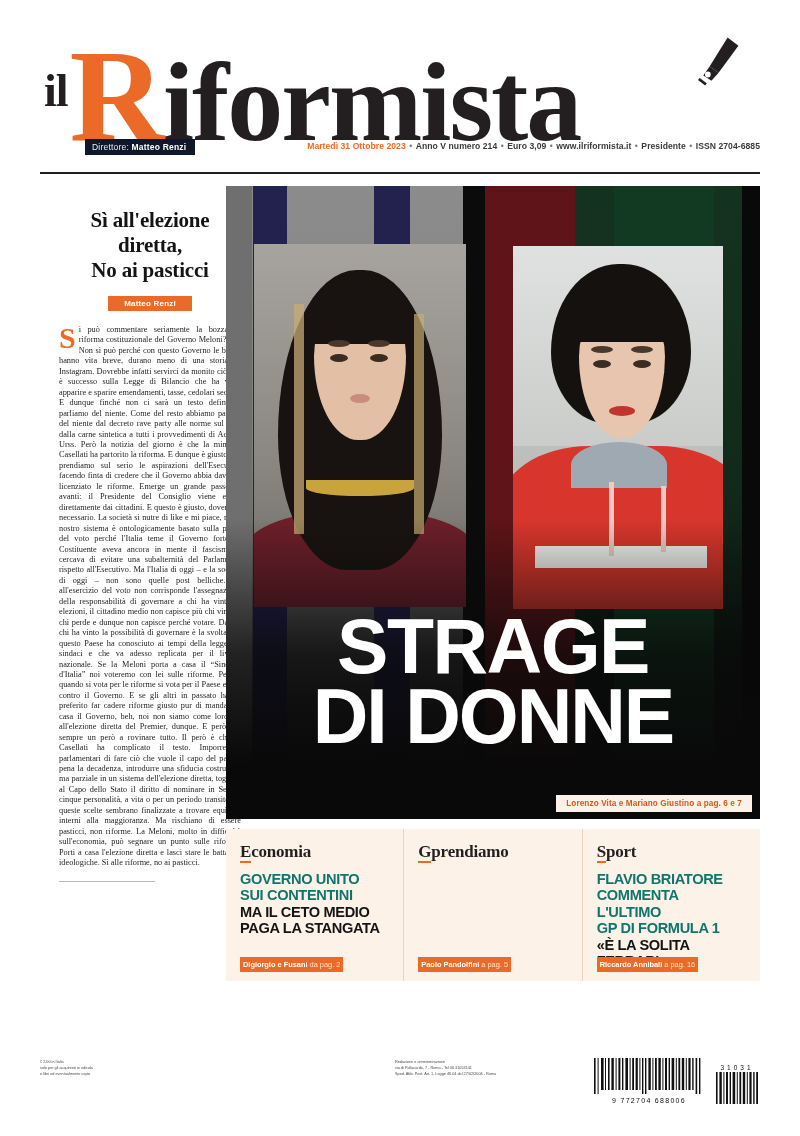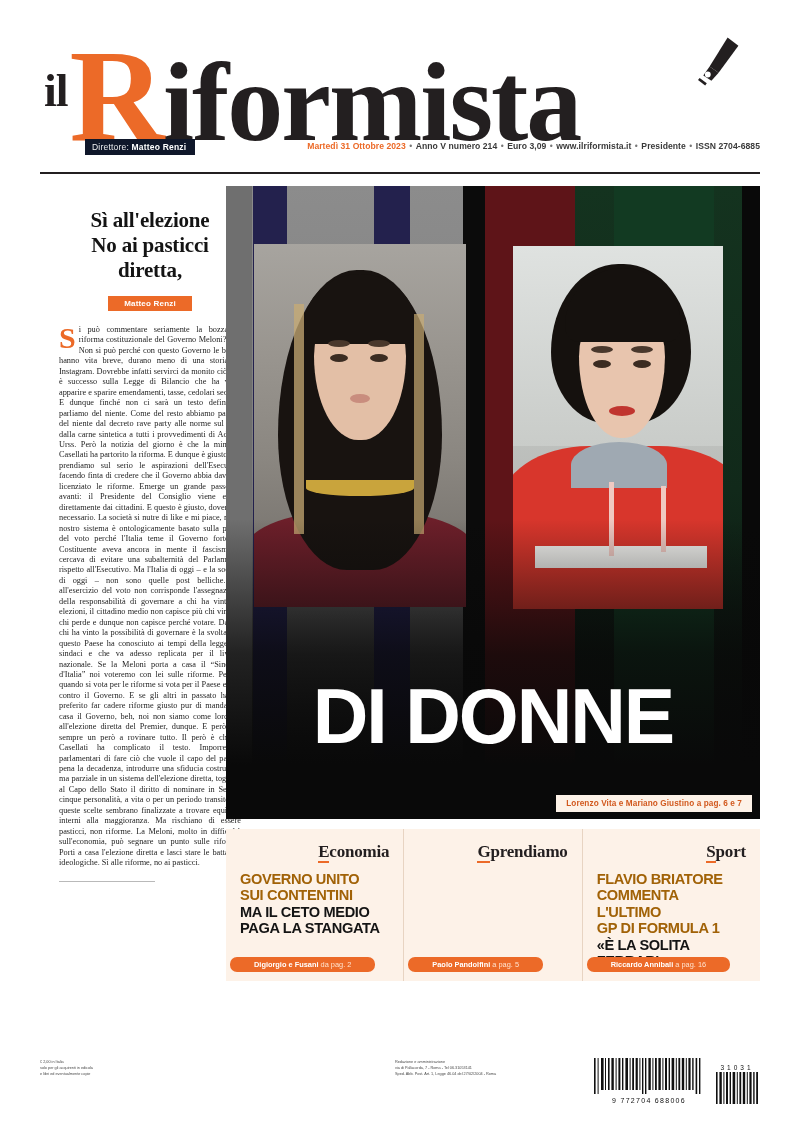--- a/index.html
+++ b/index.html
@@ -275,49 +275,47 @@
   }
   .strip-col + .strip-col { border-left: 1px solid #e8d4c2; }
   .sec-kicker {
     font-family: "Liberation Serif", serif;
     font-size: 17px;
     font-weight: bold;
     color: #231f20;
     letter-spacing: -0.2px;
     margin-bottom: 9px;
     white-space: nowrap;
-    text-align: right;
   }
   .sec-kicker .cap {
     color: #231f20;
     border-bottom: 2.5px solid #ec6a28;
     padding-bottom: 0px;
   }
   .sec-head {
     font-family: "Liberation Sans", sans-serif;
     font-weight: bold;
     font-size: 14.6px;
     line-height: 16.4px;
     letter-spacing: -0.35px;
     text-transform: uppercase;
   }
-  .sec-head .ora { color: #a16207; display: block; }
+  .sec-head .ora { color: #0f766e; display: block; }
   .sec-head .blk { color: #141414; display: block; }
   .sec-tag {
     position: absolute;
-    left: 4px;
+    left: 14px;
     bottom: 9px;
     background: #ec6a28;
     color: #ffffff;
     font-family: "Liberation Sans", sans-serif;
     font-size: 7.4px;
     font-weight: bold;
-    padding: 3px 24px;
+    padding: 3px 3px;
     white-space: nowrap;
-    border-radius: 7px;
   }
   .sec-tag .pg { font-weight: normal; color: #ffe3cf; }
 
   
   .footer {
     position: absolute;
     left: 40px;
     right: 40px;
     top: 1060px;
     height: 70px;
@@ -376,22 +374,22 @@
       </div>
     </div>
     <div class="rule-top"></div>
   </div>
 
   <div class="content">
 
     <div class="col-left">
       <div class="edit-head">
         <div>Sì all'elezione</div>
+        <div>diretta,</div>
         <div>No ai pasticci</div>
-        <div>diretta,</div>
       </div>
       <div class="edit-author">Matteo Renzi</div>
       <div class="edit-body">
         <span class="dropcap">S</span>
         <p>i può commentare seriamente la bozza di riforma costituzionale del Governo Meloni? No. Non si può perché con questo Governo le bozze hanno vita breve, durano meno di una storia su Instagram. Dovrebbe infatti servirci da monito ciò che è successo sulla Legge di Bilancio che ha visto apparire e sparire emendamenti, tasse, cedolari secche. E dunque finché non ci sarà un testo definitivo parliamo del niente. Come del resto abbiamo parlato del niente dal decreto rave party alle norme sul Pos, dalla carne sintetica a tutti i provvedimenti di Adolfo Urss. Però la notizia del giorno è che la ministra Casellati ha partorito la riforma. E dunque è giusto che prendiamo sul serio le aspirazioni dell'Esecutivo facendo finta di credere che il Governo abbia davvero licenziato le riforme. Emerge un grande passo in avanti: il Presidente del Consiglio viene eletto direttamente dai cittadini. E questo è giusto, doveroso, necessario. La società si nutre di like e mi piace, ma il nostro sistema è ontologicamente basato sulla paura del voto perché l'Italia teme il Governo forte. Il Costituente aveva ancora in mente il fascismo e cercava di evitare una subalternità del Parlamento rispetto all'Esecutivo. Ma l'Italia di oggi – e la società di oggi – non sono quelle post belliche. Se all'esercizio del voto non corrisponde l'assegnazione della responsabilità di governare a chi ha vinto le elezioni, il cittadino medio non capisce più chi vince e chi perde e dunque non capisce perché votare. Dare a chi ha vinto la possibilità di governare è la svolta che questo Paese ha conosciuto ai tempi della legge sui sindaci e che va adesso replicata per il livello nazionale. Se la Meloni porta a casa il “Sindaco d'Italia” noi voteremo con lei sulle riforme. Perché quando si vota per le riforme si vota per il Paese e non contro il Governo. E se gli altri in passato hanno preferito far cadere riforme giusto pur di mandare a casa il Governo, beh, noi non siamo come loro. Sì all'elezione diretta del Premier, dunque. E però, c'è sempre un però a rovinare tutto. Il però è che la Casellati ha complicato il testo. Imporre ai parlamentari di fare ciò che vuole il capo del partito pena la decadenza, introdurre una sfiducia costruttiva ma parziale in un sistema dell'elezione diretta, togliere al Capo dello Stato il diritto di nominare in Senato cinque personalità, a vita o per un periodo transitorio: queste scelte sembrano finalizzate a trovare equilibri interni alla maggioranza. Ma rischiano di essere pasticci, non riforme. La Meloni, molto in difficoltà sull'economia, può segnare un punto sulle riforme. Porti a casa l'elezione diretta e lasci stare le battaglie ideologiche. Sì alle riforme, no ai pasticci.</p>
       </div>
       <div class="edit-foot-rule"></div>
     </div>
 
     <div class="col-right">
@@ -435,20 +433,21 @@
           <div class="p-body" style="left:80px; top:114px; width:18px; height:8px; background:#3b2c22; border-radius:50%;"></div>
           <div class="p-body" style="left:120px; top:114px; width:18px; height:8px; background:#3b2c22; border-radius:50%;"></div>
           <div class="p-body" style="left:96px; top:160px; width:26px; height:10px; background:#c0352f; border-radius:50%;"></div>
           <div class="p-body" style="left:96px; top:236px; width:5px; height:74px; background:#f0c9c2;"></div>
           <div class="p-body" style="left:148px; top:240px; width:5px; height:66px; background:#f0c9c2;"></div>
         </div>
 
         <div class="hero-fade"></div>
 
         <div class="hero-headline">
+          <span>STRAGE</span>
           <span class="l2">DI DONNE</span>
         </div>
 
         <div class="hero-byline">Lorenzo Vita e Mariano Giustino a pag. 6 e 7</div>
       </div>
 
       <div class="strip">
 
         <div class="strip-col">
           <div class="sec-kicker">

